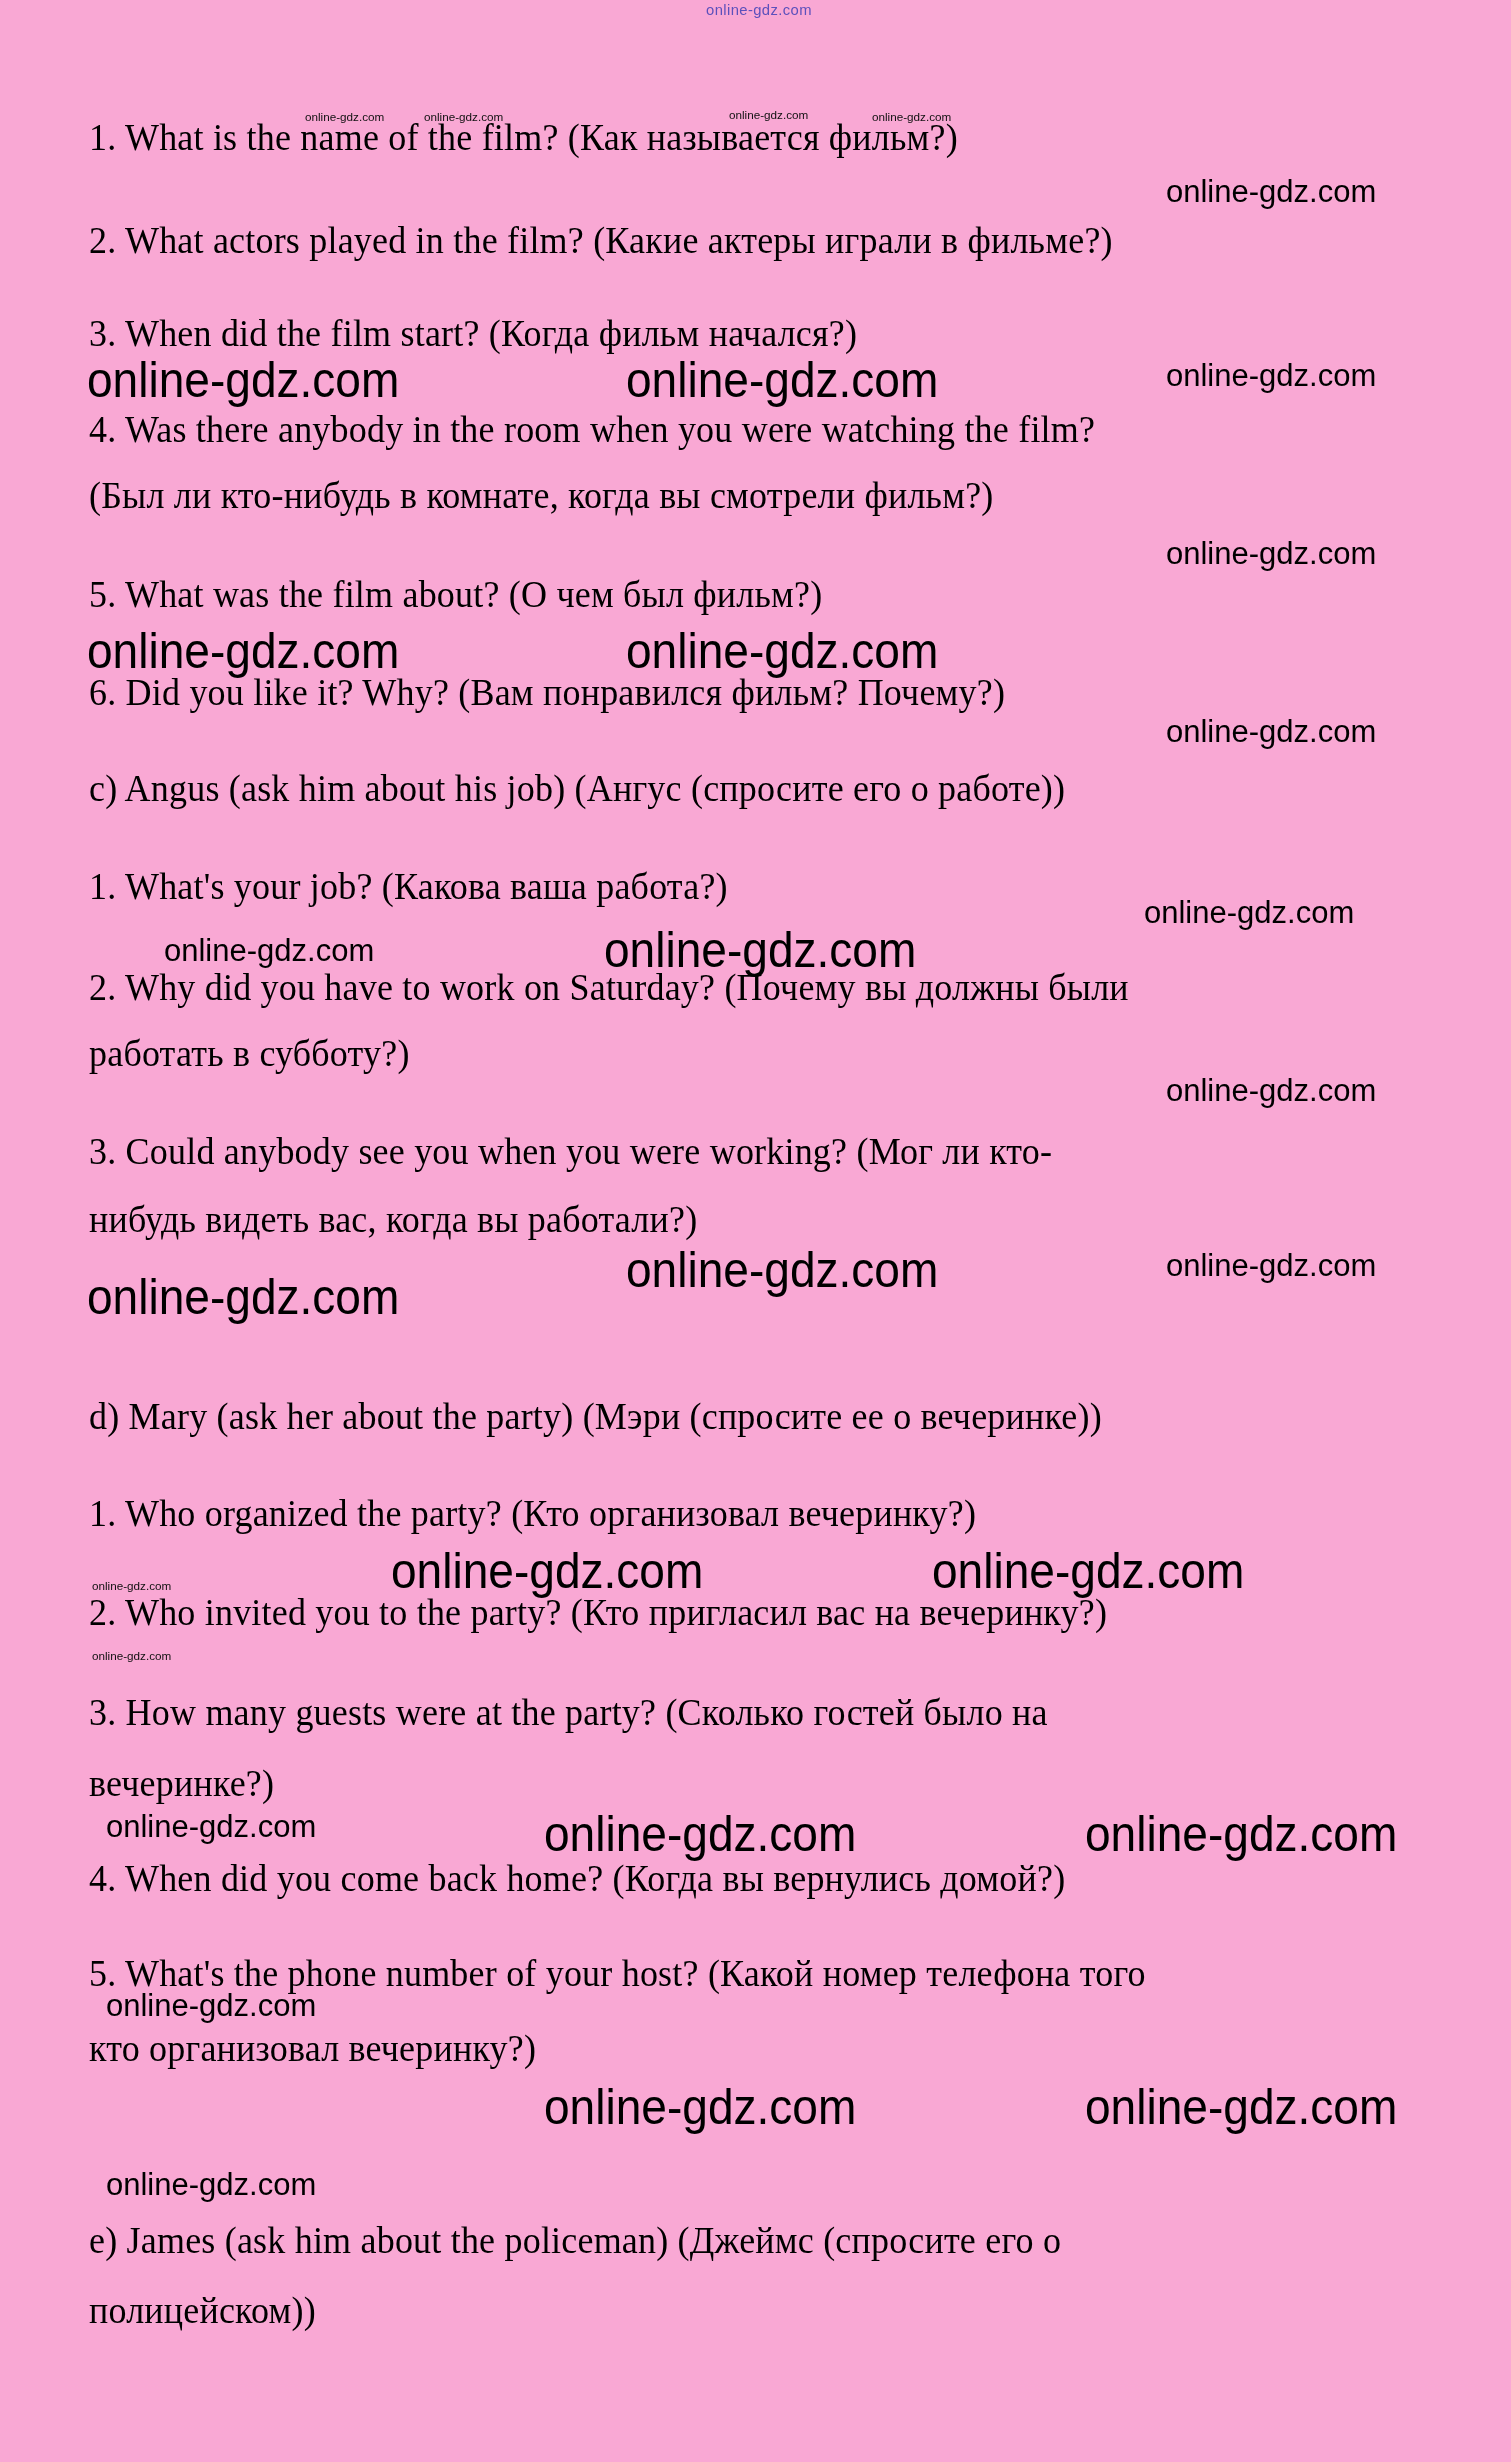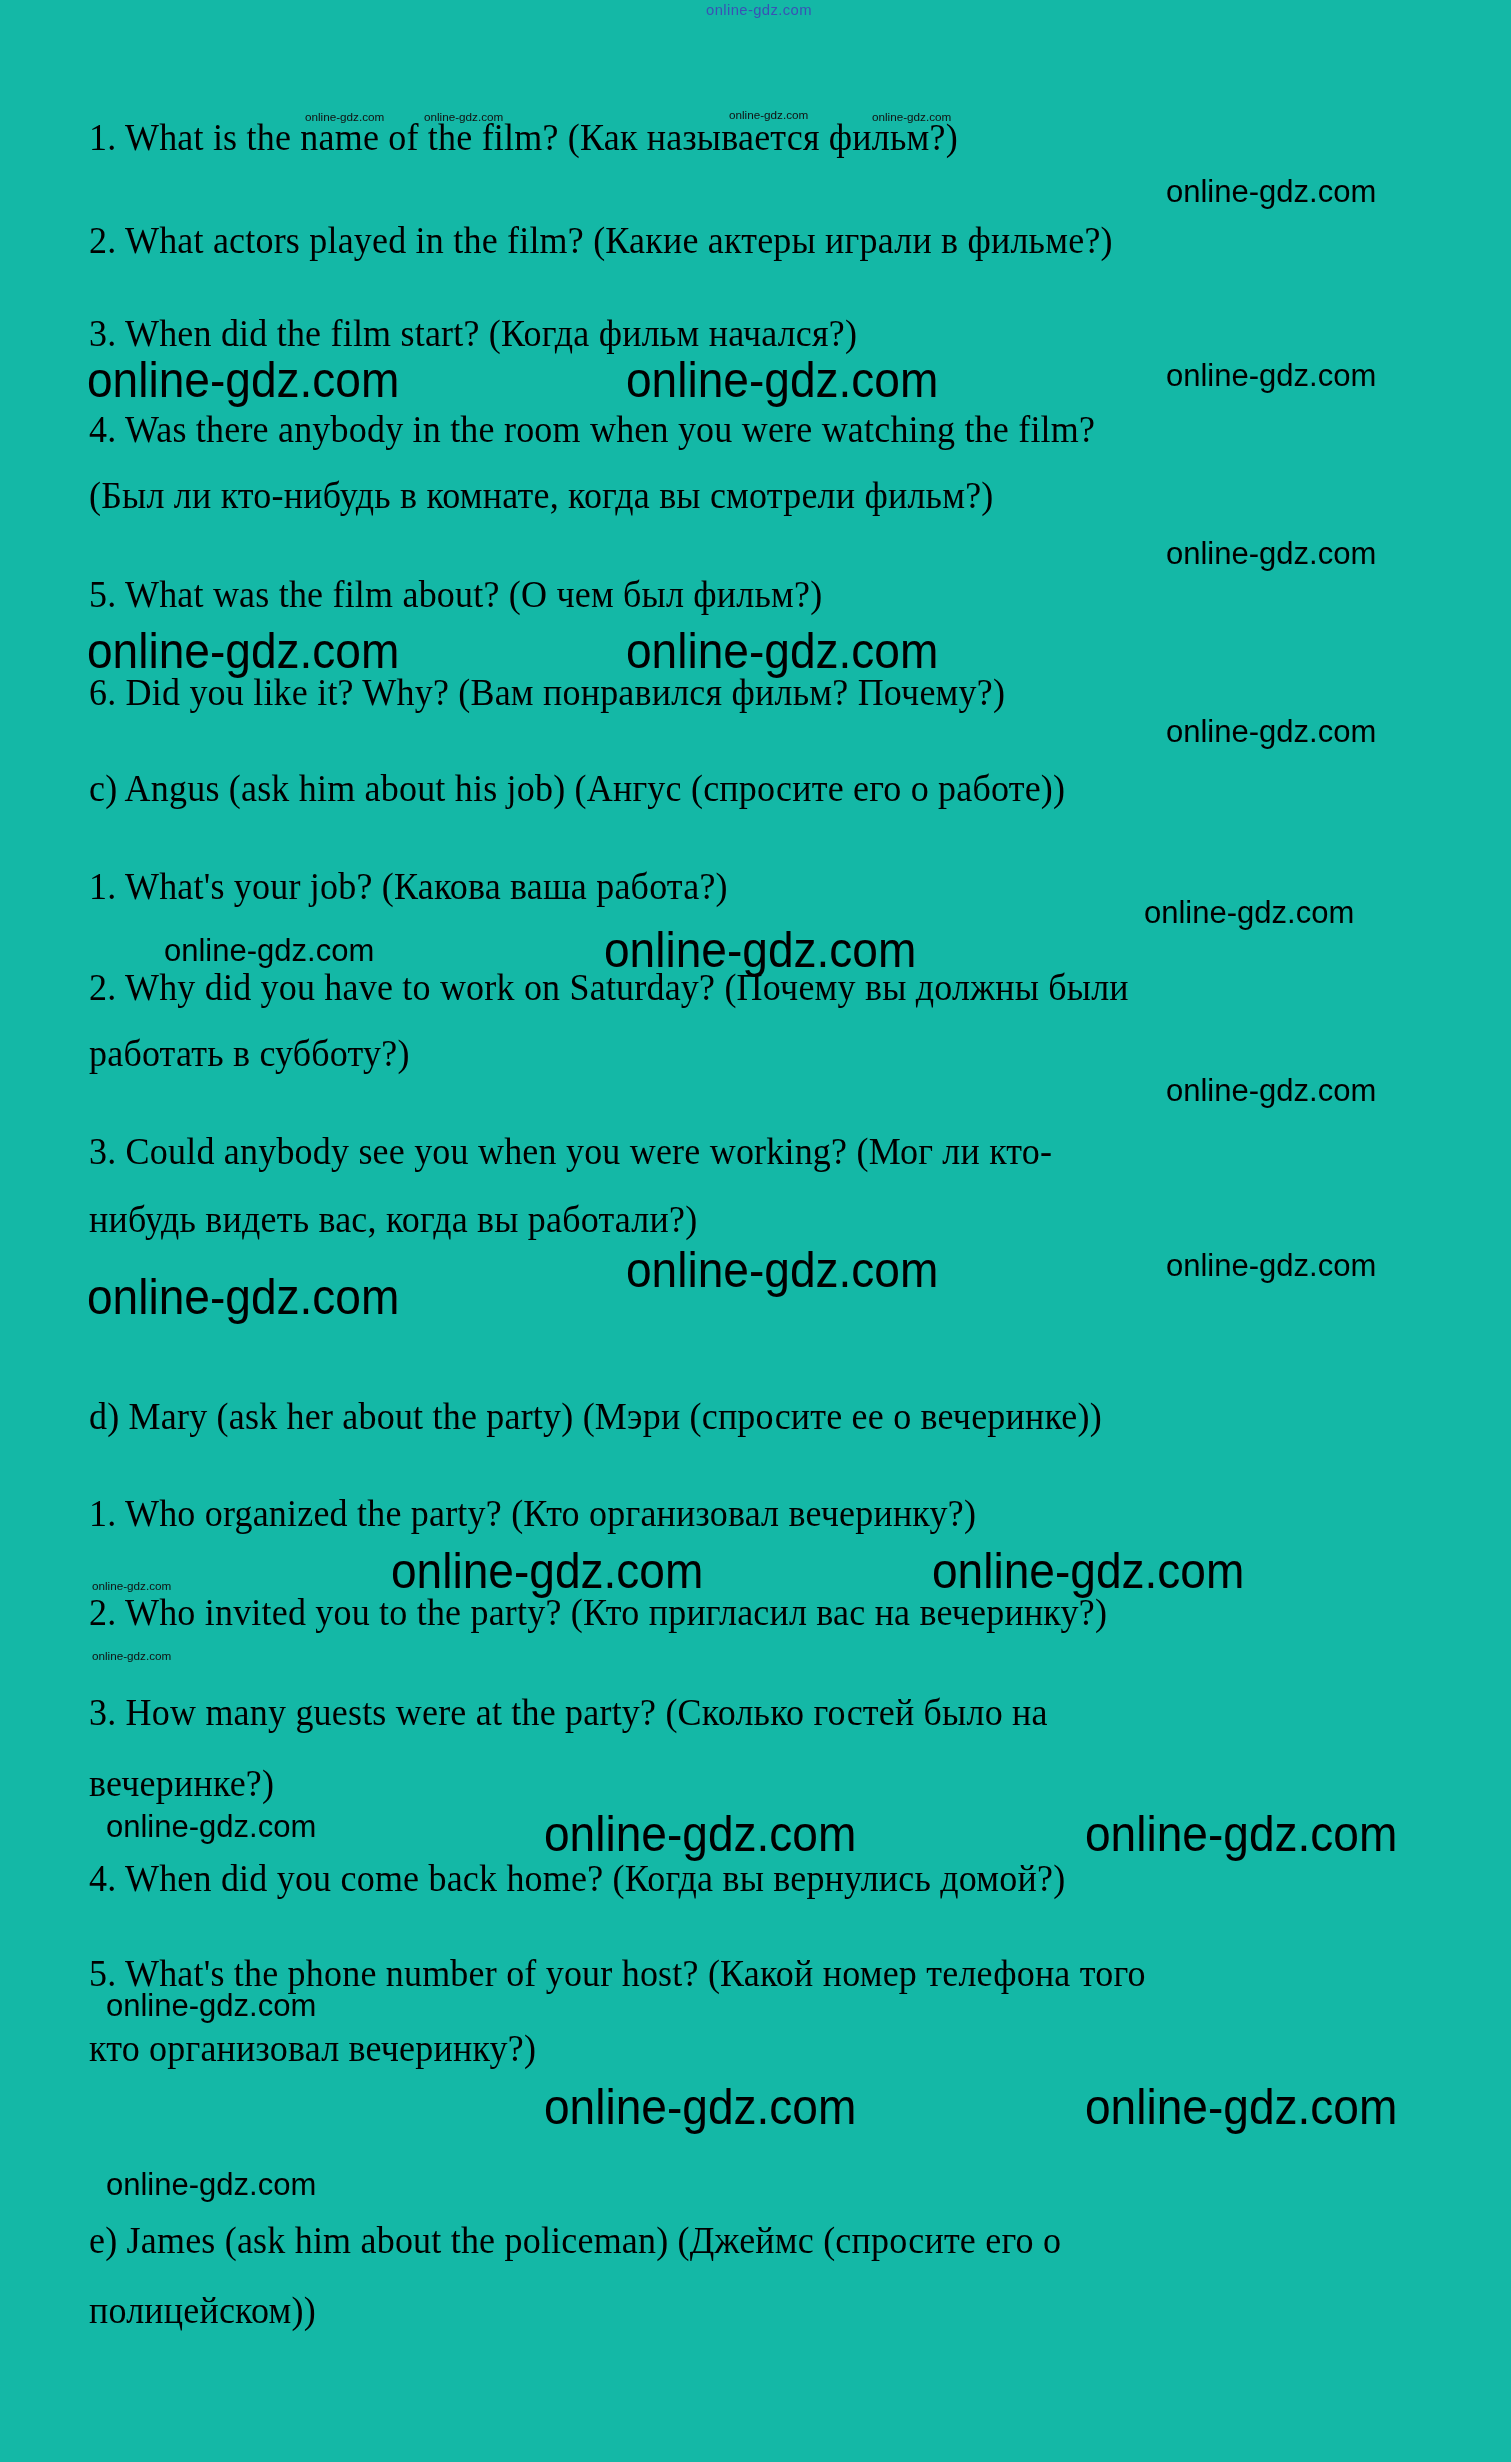--- a/index.html
+++ b/index.html
@@ -1,20 +1,20 @@
 <!DOCTYPE html>
 <html style="--wm-blue: #4141b8;font-size:12.4px"><head>
 <meta charset="utf-8">
 <style>
   html, body { margin: 0; padding: 0; background: #ffffff; }
   .page {
     position: relative;
     width: 1512px;
     height: 2462px;
-    background: #14b8a6;
+    background: #f9a8d4;
     overflow: hidden;
     font-family: "Liberation Serif", serif;
   }
   .line {
     position: absolute;
     left: 89px;
     font-size: 36px;
     color: #000000;
     white-space: nowrap;
     letter-spacing: 0.2px;

